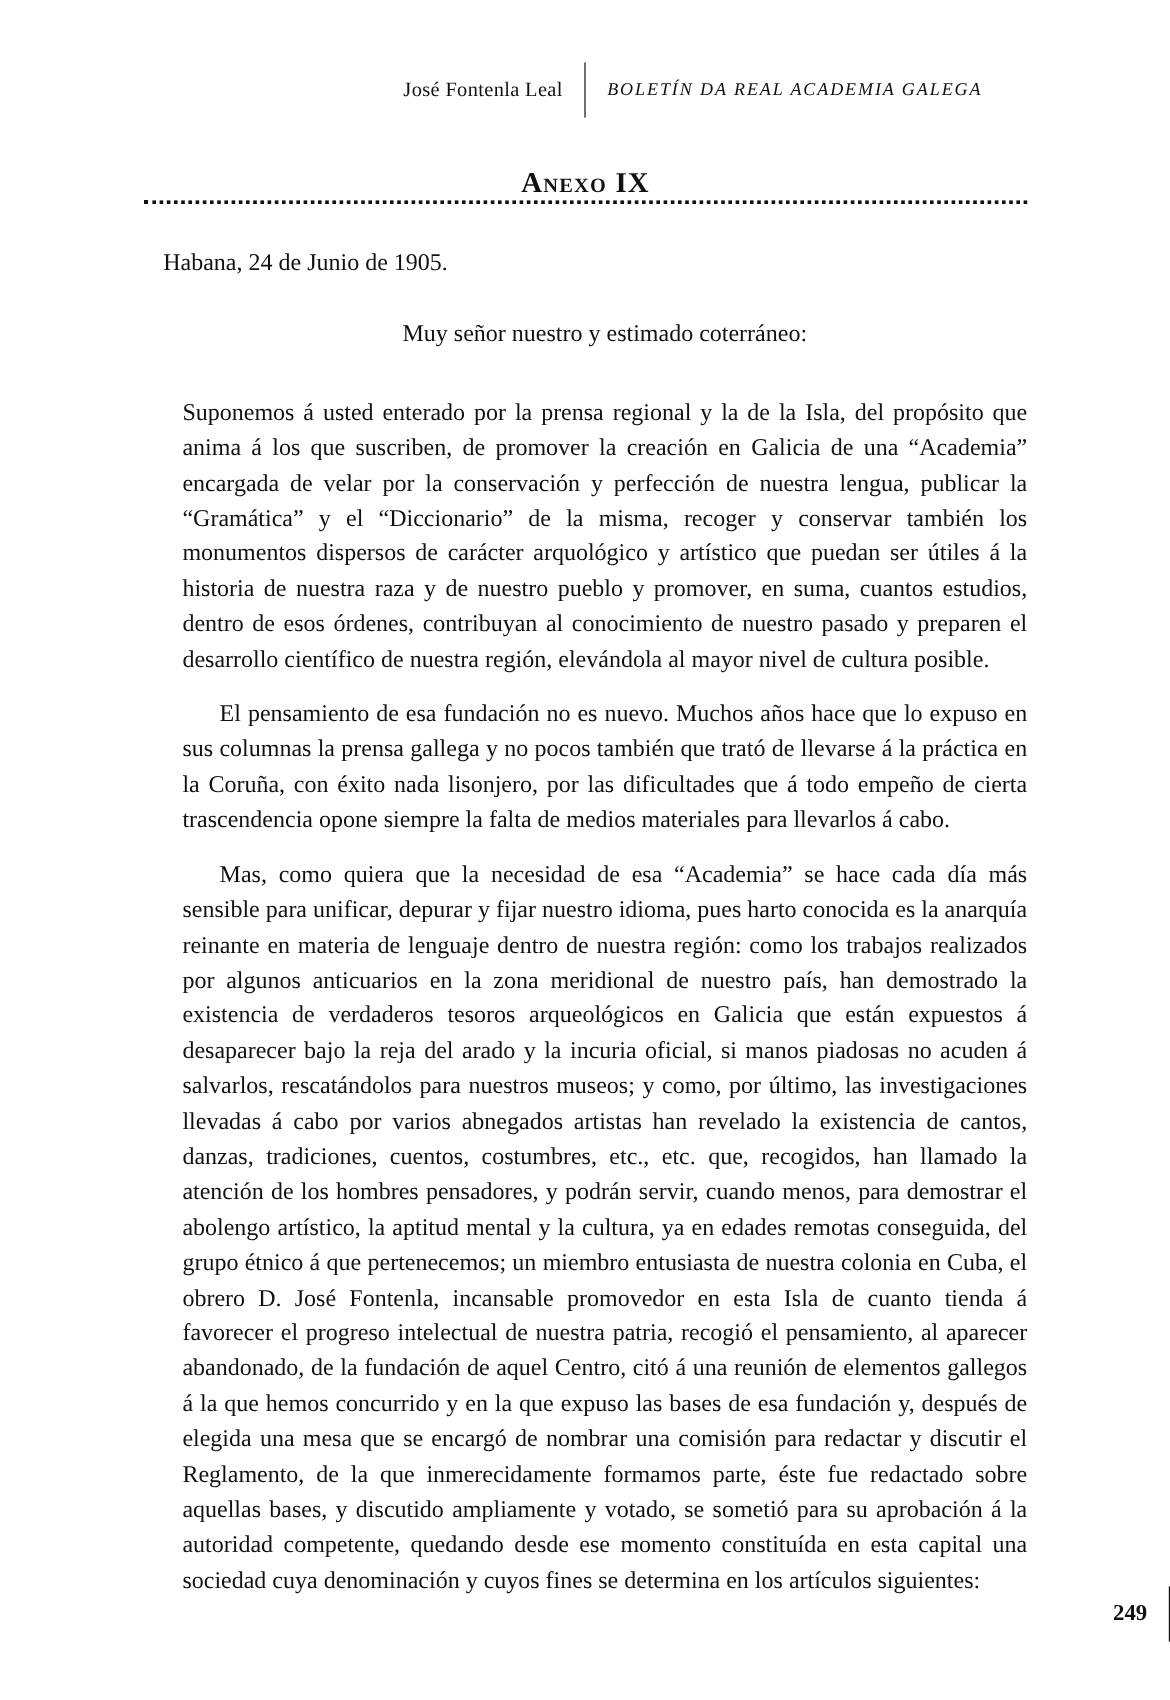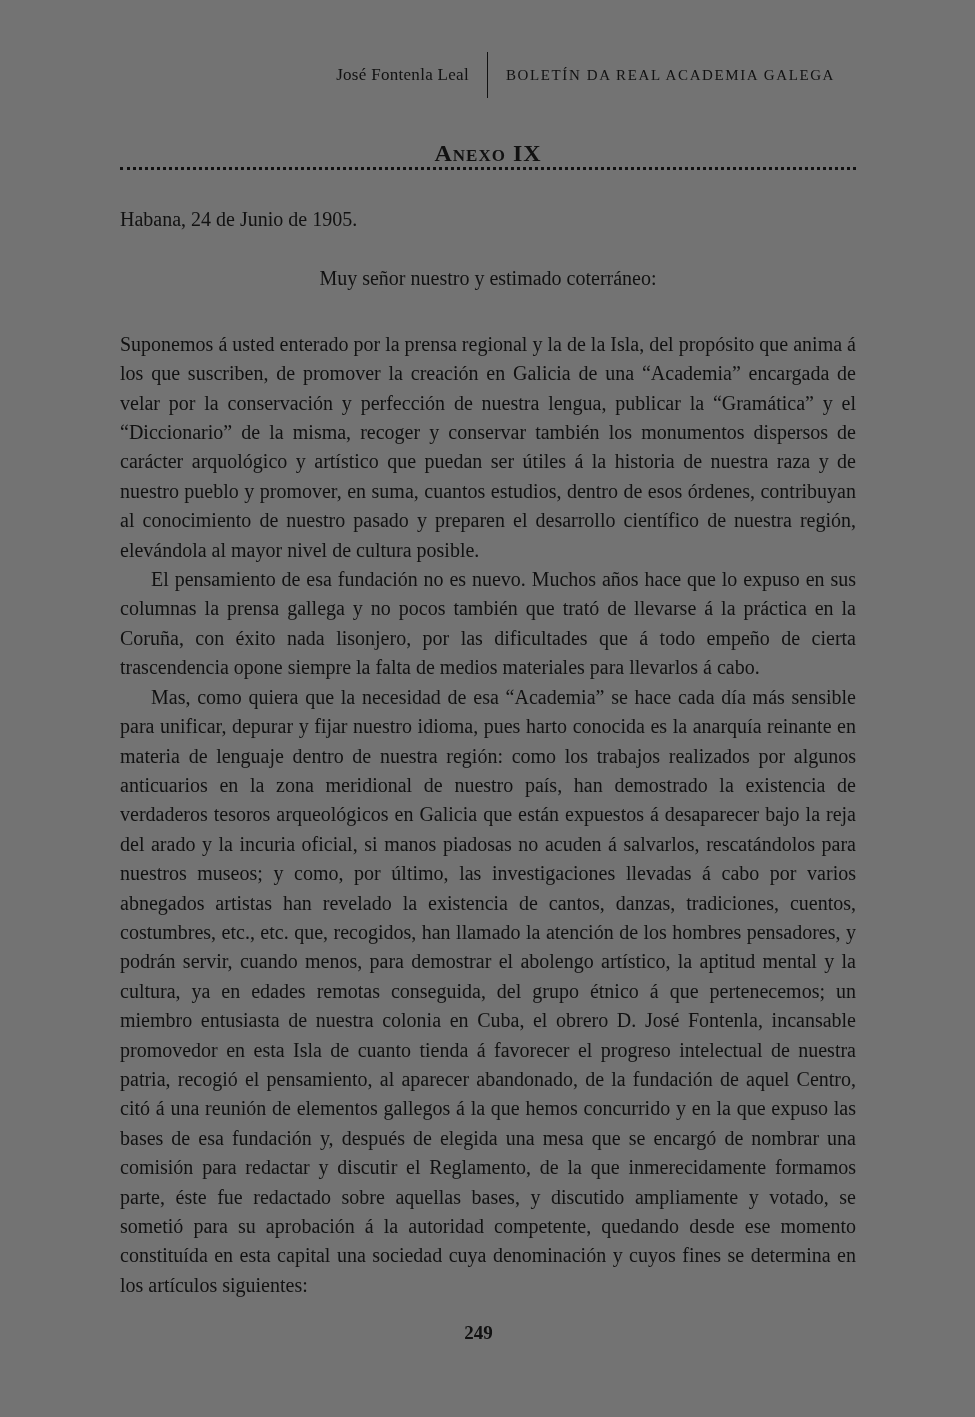--- a/index.html
+++ b/index.html
@@ -2,21 +2,21 @@
 <html><head>
 <meta charset="utf-8">
 <style>
   * { box-sizing: border-box; }
   html, body { margin: 0; padding: 0; background: #e8e8e8; }
   .page {
     position: relative;
     width: 975px;
     height: 1417px;
     margin: 0 auto;
-    background: #737373;
+    background: #ffffff;
     color: #111111;
     font-family: "Liberation Serif", "DejaVu Serif", serif;
     overflow: hidden;
   }
 
   
   .running-header {
     position: absolute;
     top: 52px;
     left: 0;
@@ -37,20 +37,21 @@
     width: 1px;
     align-self: stretch;
     background: #111111;
   }
   .running-header .journal {
     flex: 1;
     text-align: left;
     padding-left: 18px;
     font-size: 15px;
     letter-spacing: 1.6px;
+    font-style: italic;
   }
 
   
   .annex-head {
     position: absolute;
     top: 140px;
     left: 120px;
     width: 736px;
     text-align: center;
   }
@@ -65,42 +66,41 @@
   }
   .dotted-rule {
     height: 0;
     border-bottom: 3px dotted #111111;
   }
 
   
   .letter {
     position: absolute;
     top: 205px;
-    left: 120px;
+    left: 136px;
     width: 736px;
     font-size: 20px;
     line-height: 29.4px;
     text-align: justify;
   }
   .letter .dateline { margin: 0 0 30px 0; text-align: left; }
   .letter .salutation { margin: 0 0 36px 0; text-align: center; }
-  .letter p { margin: 0; }
+  .letter p { margin: 16px; }
   .letter p.indent { text-indent: 31px; }
 
   
   .page-footer {
     position: absolute;
     top: 1322px;
     left: 0;
     width: 100%;
     height: 46px;
     display: flex;
     align-items: center;
     justify-content: center;
-    flex-direction: column;
   }
   .page-footer .page-number {
     flex: 1;
     text-align: right;
     padding-right: 18px;
     font-weight: bold;
     font-size: 19px;
   }
   .page-footer .vrule {
     width: 1px;

